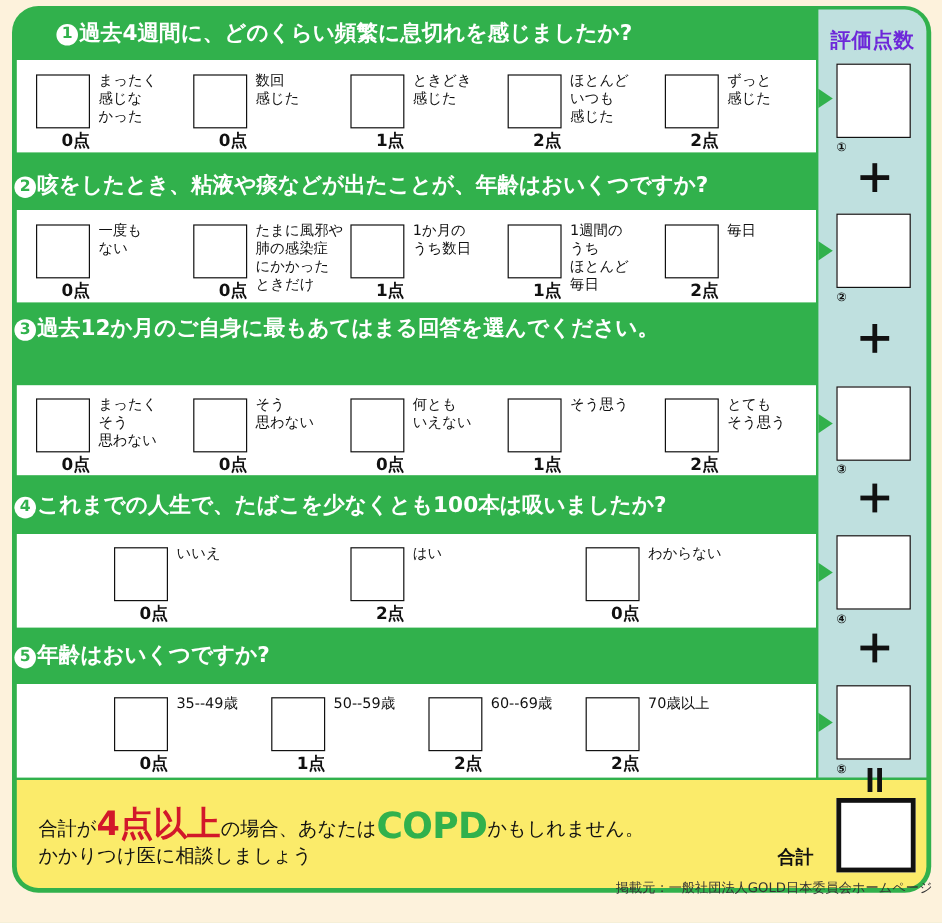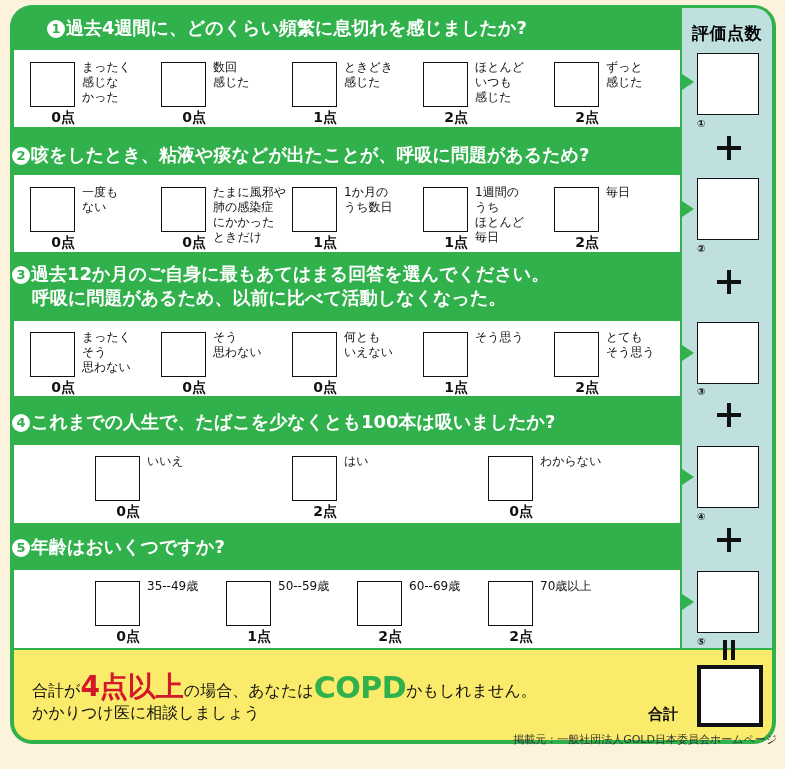--- a/index.html
+++ b/index.html
@@ -9,21 +9,21 @@
   .card {
     position: absolute; left: 10px; top: 5px; width: 766px; height: 739px;
     background: #31b14c; border-radius: 22px; overflow: hidden;
   }
   .score-col {
     position: absolute; left: 682px; top: 8px; width: 90px; height: 640px;
     background: #bfe0df; border-top-right-radius: 18px;
   }
   .score-title {
     position: absolute; left: 0; top: 14px; width: 90px; text-align: center;
-    color: #000000; font-weight: bold; font-size: 17px; letter-spacing: 0.5px;
+    color: #6d28d9; font-weight: bold; font-size: 17px; letter-spacing: 0.5px;
   }
   .q-header {
     position: absolute; left: 12px; width: 670px; color: #fff;
     font-size: 18px; font-weight: bold; line-height: 24px;
   }
   .q-num {
     display: inline-block; width: 18px; height: 18px; border-radius: 50%;
     background: #fff; color: #31b14c; font-size: 13px; line-height: 18px;
     text-align: center; vertical-align: 1px; margin-right: 1px;
   }
@@ -137,21 +137,21 @@
 感じた</div>
     <div class="pts">2点</div>
   </div>
 </div>
 <div class="arrow" style="top:74px;"></div>
 <div class="score-box" style="top:53px;"></div>
 <div class="score-idx" style="top:118px;">①</div>
 <div class="plus" style="top:135px;"></div>
 
 <div class="q-header" style="top:143px;">
-  <span class="q-num">2</span><span>咳をしたとき、粘液や痰などが出たことが、呼吸に問題があるため?</span>
+  <span class="q-num">2</span><span>咳をしたとき、粘液や痰などが出たことが、年齢はおいくつですか?</span>
 </div>
 <div class="q-body" style="top:175px;height:77px;">
   <div class="opt" style="left:16px;top:12px;">
     <div class="box"></div>
     <div class="lbl">一度も
 ない</div>
     <div class="pts">0点</div>
   </div>
   <div class="opt" style="left:147px;top:12px;">
     <div class="box"></div>
@@ -181,21 +181,20 @@
     <div class="pts">2点</div>
   </div>
 </div>
 <div class="arrow" style="top:201px;"></div>
 <div class="score-box" style="top:178px;"></div>
 <div class="score-idx" style="top:243px;">②</div>
 <div class="plus" style="top:269px;"></div>
 
 <div class="q-header" style="top:262px;">
   <span class="q-num">3</span><span>過去12か月のご自身に最もあてはまる回答を選んでください。</span><br>
-  <span style="padding-left:20px;">呼吸に問題があるため、以前に比べて活動しなくなった。</span>
 </div>
 <div class="q-body" style="top:321px;height:75px;">
   <div class="opt" style="left:16px;top:11px;">
     <div class="box"></div>
     <div class="lbl">まったく
 そう
 思わない</div>
     <div class="pts">0点</div>
   </div>
   <div class="opt" style="left:147px;top:11px;">

